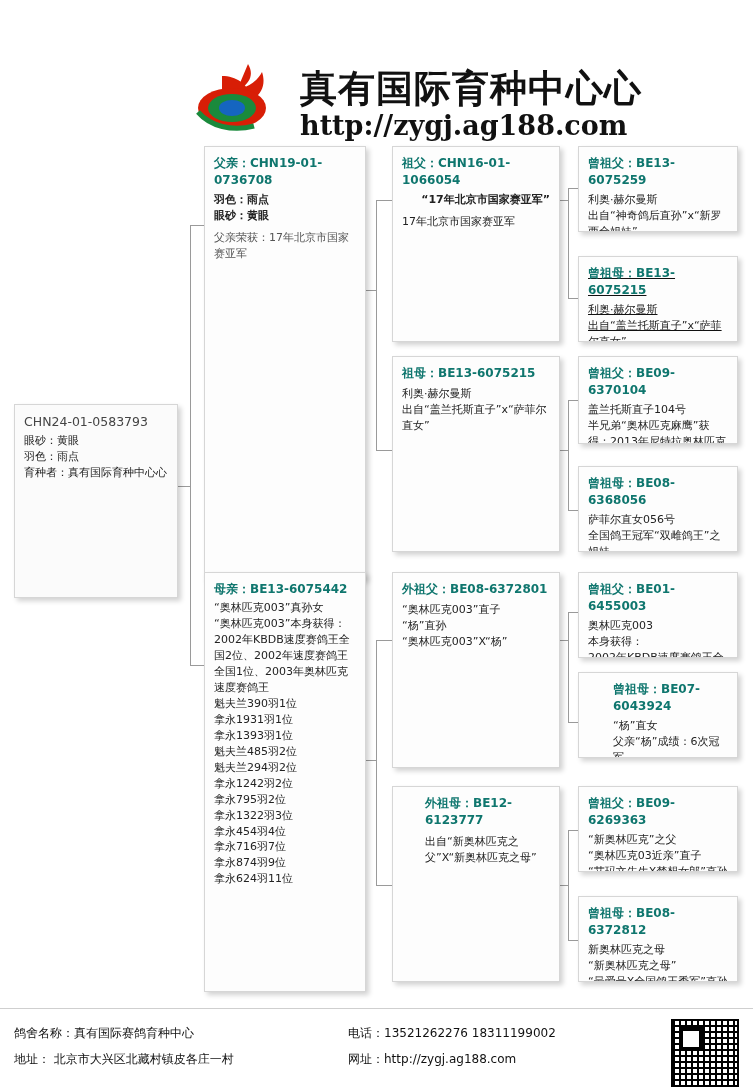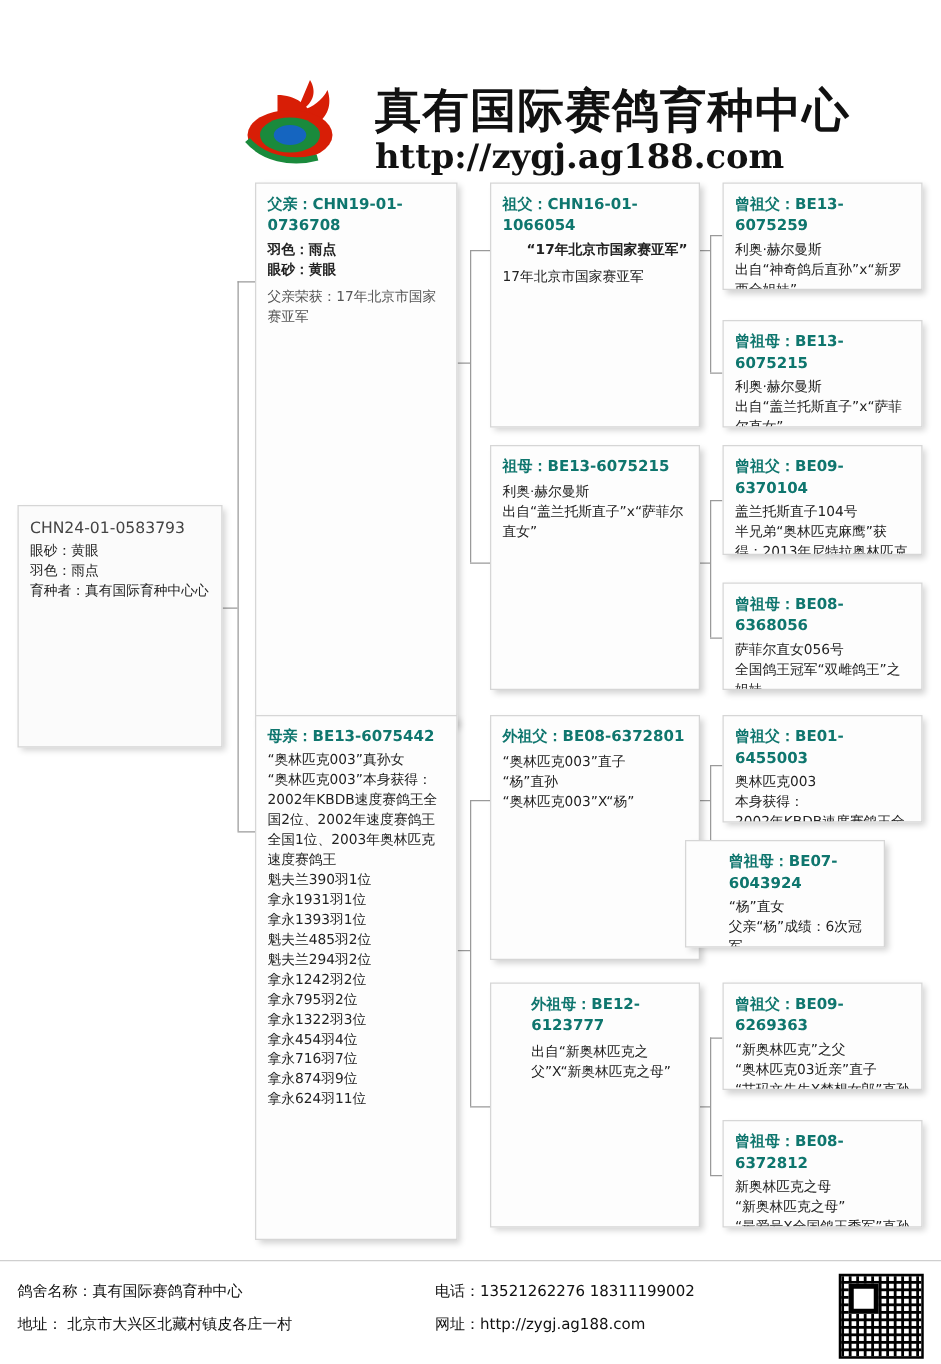--- a/index.html
+++ b/index.html
@@ -88,21 +88,21 @@
     <div class="logo-mark">
       <svg width="96" height="70" viewBox="0 0 96 70">
         <path d="M56 2 C62 12 58 20 50 26 C58 24 66 18 70 10 C74 22 70 32 60 38 L40 40 Z" fill="#d81e06"></path>
         <path d="M30 14 C44 14 56 22 58 34 C46 30 38 30 30 34 Z" fill="#d81e06"></path>
         <ellipse cx="40" cy="46" rx="34" ry="20" fill="#d81e06"></ellipse>
         <ellipse cx="40" cy="46" rx="24" ry="14" fill="#1a8a3c"></ellipse>
         <ellipse cx="40" cy="46" rx="13" ry="8" fill="#1565c0"></ellipse>
         <path d="M6 50 C18 64 40 70 62 64" stroke="#1a8a3c" stroke-width="5" fill="none"></path>
       </svg>
     </div>
-    <div class="logo-title">真有国际赛鸽育种中心</div>
+    <div class="logo-title">真有国际育种中心心</div>
     <div class="logo-url">http://zygj.ag188.com</div>
   </div>
 
   <div class="conn h" style="left:178px;top:486px;width:12px;"></div>
   <div class="conn v" style="left:190px;top:225px;height:440px;"></div>
   <div class="conn h" style="left:190px;top:225px;width:14px;"></div>
   <div class="conn h" style="left:190px;top:665px;width:14px;"></div>
 
   <div class="conn h" style="left:366px;top:290px;width:10px;"></div>
   <div class="conn v" style="left:376px;top:200px;height:250px;"></div>
@@ -190,21 +190,21 @@
     <span class="title">外祖母：BE12-6123777</span>
     <span class="line" style="margin-top:4px;">出自“新奥林匹克之父”X“新奥林匹克之母”</span>
   </div>
 
   <div class="box" style="left:578px;top:146px;width:160px;height:86px;">
     <span class="title">曾祖父：BE13-6075259</span>
     <span class="line">利奥·赫尔曼斯</span>
     <span class="line">出自“神奇鸽后直孙”x“新罗西全姐妹”</span>
   </div>
 
-  <div class="box" style="left:578px;top:256px;width:160px;height:86px;">
+  <div class="box" style="left:578px;top:256px;width:160px;height:86px;text-decoration:underline;">
     <span class="title">曾祖母：BE13-6075215</span>
     <span class="line">利奥·赫尔曼斯</span>
     <span class="line">出自“盖兰托斯直子”x“萨菲尔直女”</span>
   </div>
 
   <div class="box" style="left:578px;top:356px;width:160px;height:88px;">
     <span class="title">曾祖父：BE09-6370104</span>
     <span class="line">盖兰托斯直子104号</span>
     <span class="line">半兄弟“奥林匹克麻鹰”获得：2013年尼特拉奥林匹克代表鸽</span>
   </div>
@@ -215,21 +215,21 @@
     <span class="line">全国鸽王冠军“双雌鸽王”之姐妹</span>
   </div>
 
   <div class="box" style="left:578px;top:572px;width:160px;height:86px;">
     <span class="title">曾祖父：BE01-6455003</span>
     <span class="line">奥林匹克003</span>
     <span class="line">本身获得：</span>
     <span class="line">2002年KBDB速度赛鸽王全国2位、2002年速度赛鸽王全国1位、2003年奥林匹克速度赛鸽王</span>
   </div>
 
-  <div class="box" style="left:548px;top:672px;width:160px;height:86px;padding-left:34px;">
+  <div class="box" style="left:578px;top:672px;width:160px;height:86px;padding-left:34px;">
     <span class="title">曾祖母：BE07-6043924</span>
     <span class="line">“杨”直女</span>
     <span class="line">父亲“杨”成绩：6次冠军</span>
     <span class="line">02年（Ave Regina）全国最快速鸽王 冠军</span>
 
   </div>
 
   <div class="box" style="left:578px;top:786px;width:160px;height:86px;">
     <span class="title">曾祖父：BE09-6269363</span>
     <span class="line">“新奥林匹克”之父</span>

